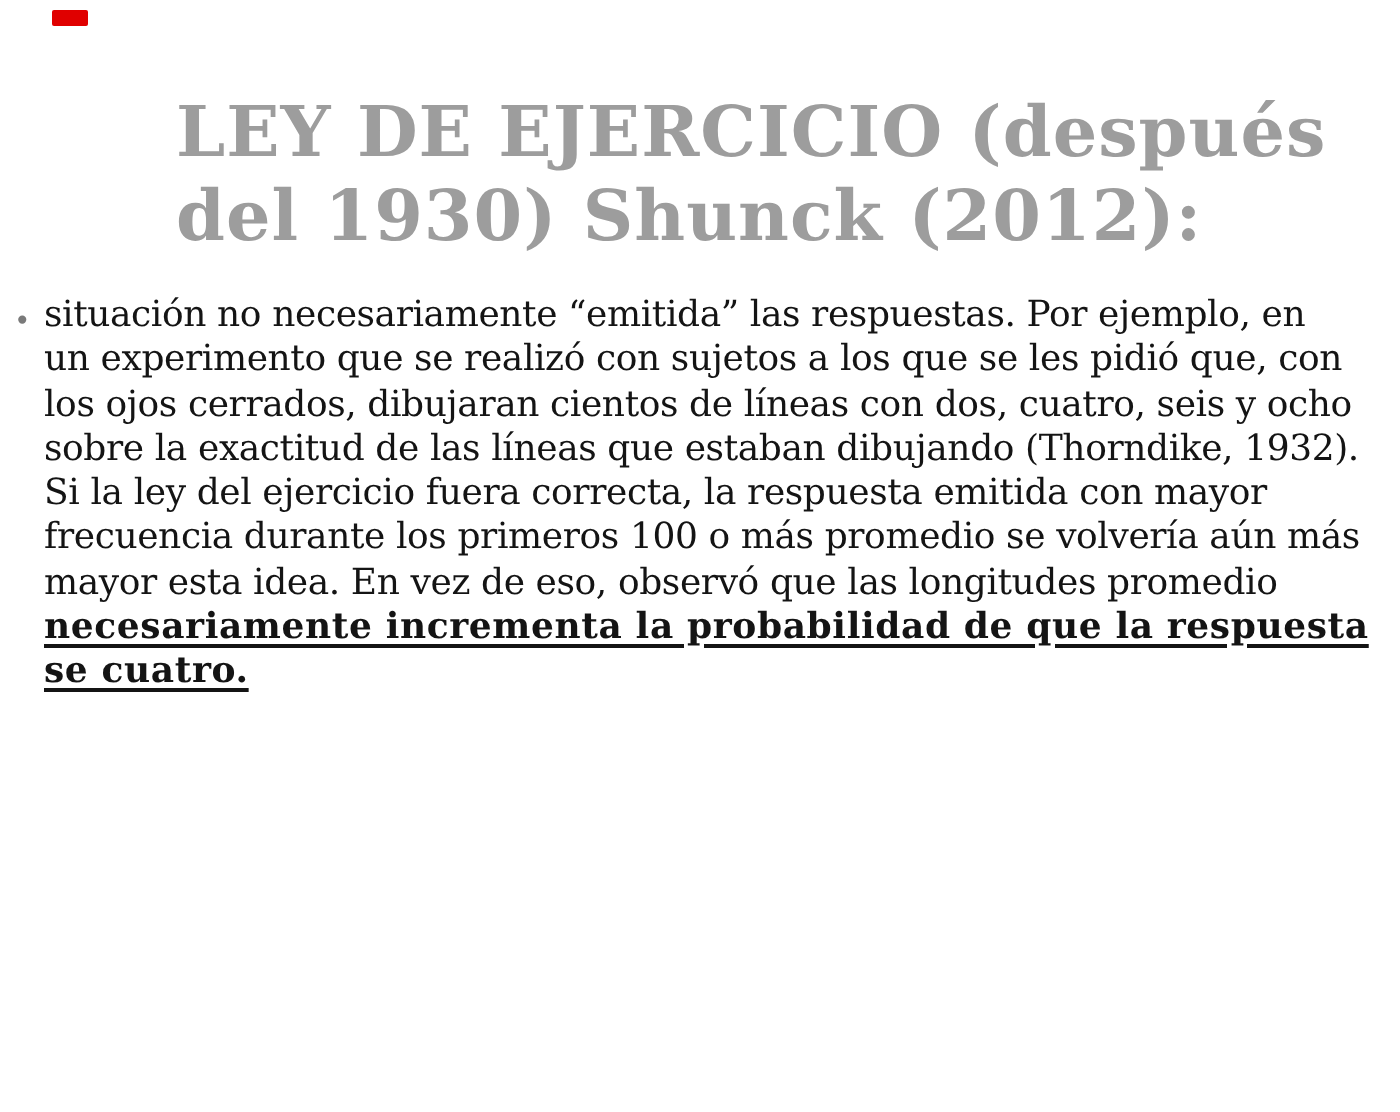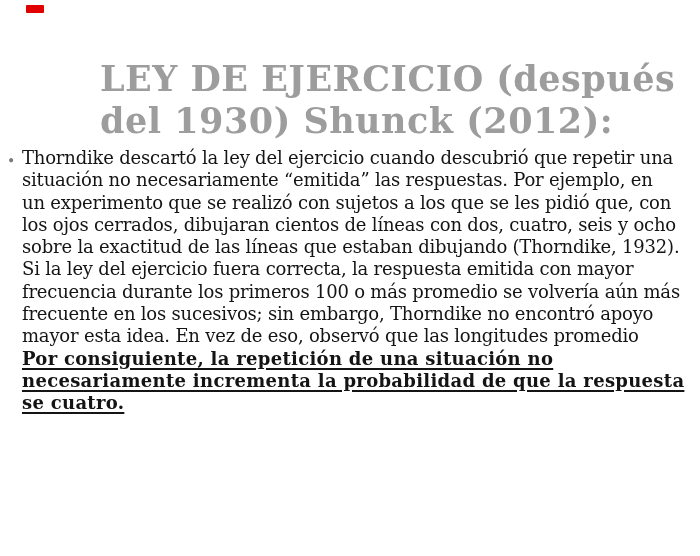--- a/index.html
+++ b/index.html
@@ -22,21 +22,21 @@
     width: 18px;
     height: 8px;
     border-radius: 1px;
     background: var(--marker_color, #e00000);
   }
   .title {
     position: absolute;
     left: 84px;
     top: 42px;
     width: 600px;
-    margin: 16px;
+    margin: 4px;
     font-weight: bold;
     font-size: 35px;
     line-height: 42px;
     letter-spacing: 0.5px;
     color: var(--title_color, #9d9d9d);
   }
   .title-line {
     white-space: nowrap;
   }
   .bullet {
@@ -75,26 +75,23 @@
   <div class="red-marker"></div>
 
   <h1 class="title">
     <div class="title-line">LEY DE EJERCICIO (después</div>
     <div class="title-line">del 1930) Shunck (2012):</div>
   </h1>
 
   <div class="bullet">•</div>
 
   <div class="para" id="para">
-      <div class="line">Thorndike descartó la ley del ejercicio cuando descubrió que repetir una</div>
       <div class="line">situación no necesariamente “emitida” las respuestas. Por ejemplo, en</div>
       <div class="line">un experimento que se realizó con sujetos a los que se les pidió que, con</div>
       <div class="line">los ojos cerrados, dibujaran cientos de líneas con dos, cuatro, seis y ocho</div>
       <div class="line">sobre la exactitud de las líneas que estaban dibujando (Thorndike, 1932).</div>
       <div class="line">Si la ley del ejercicio fuera correcta, la respuesta emitida con mayor</div>
       <div class="line">frecuencia durante los primeros 100 o más promedio se volvería aún más</div>
-      <div class="line">frecuente en los sucesivos; sin embargo, Thorndike no encontró apoyo</div>
       <div class="line">mayor esta idea. En vez de eso, observó que las longitudes promedio</div>
-      <div class="line em">Por consiguiente, la repetición de una situación no</div>
       <div class="line em">necesariamente incrementa la probabilidad de que la respuesta</div>
       <div class="line em">se cuatro.</div>
     </div>
 </div>
 
 </body></html>

